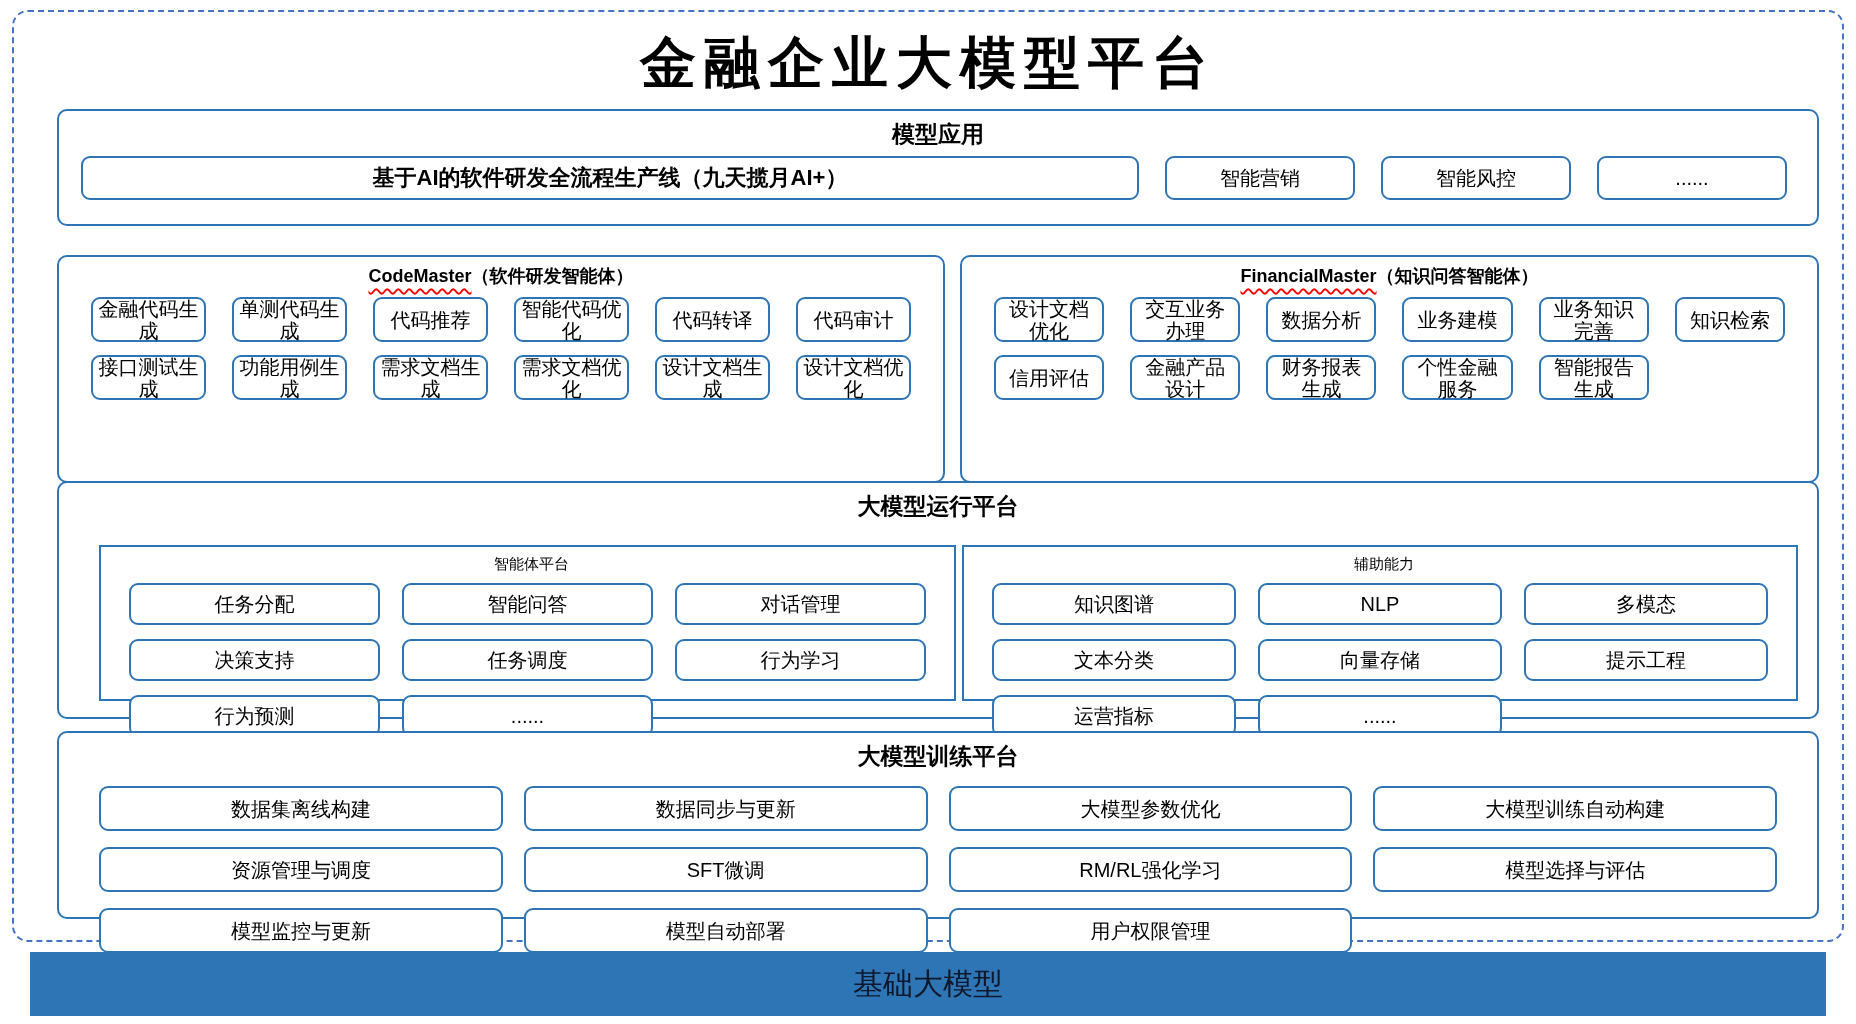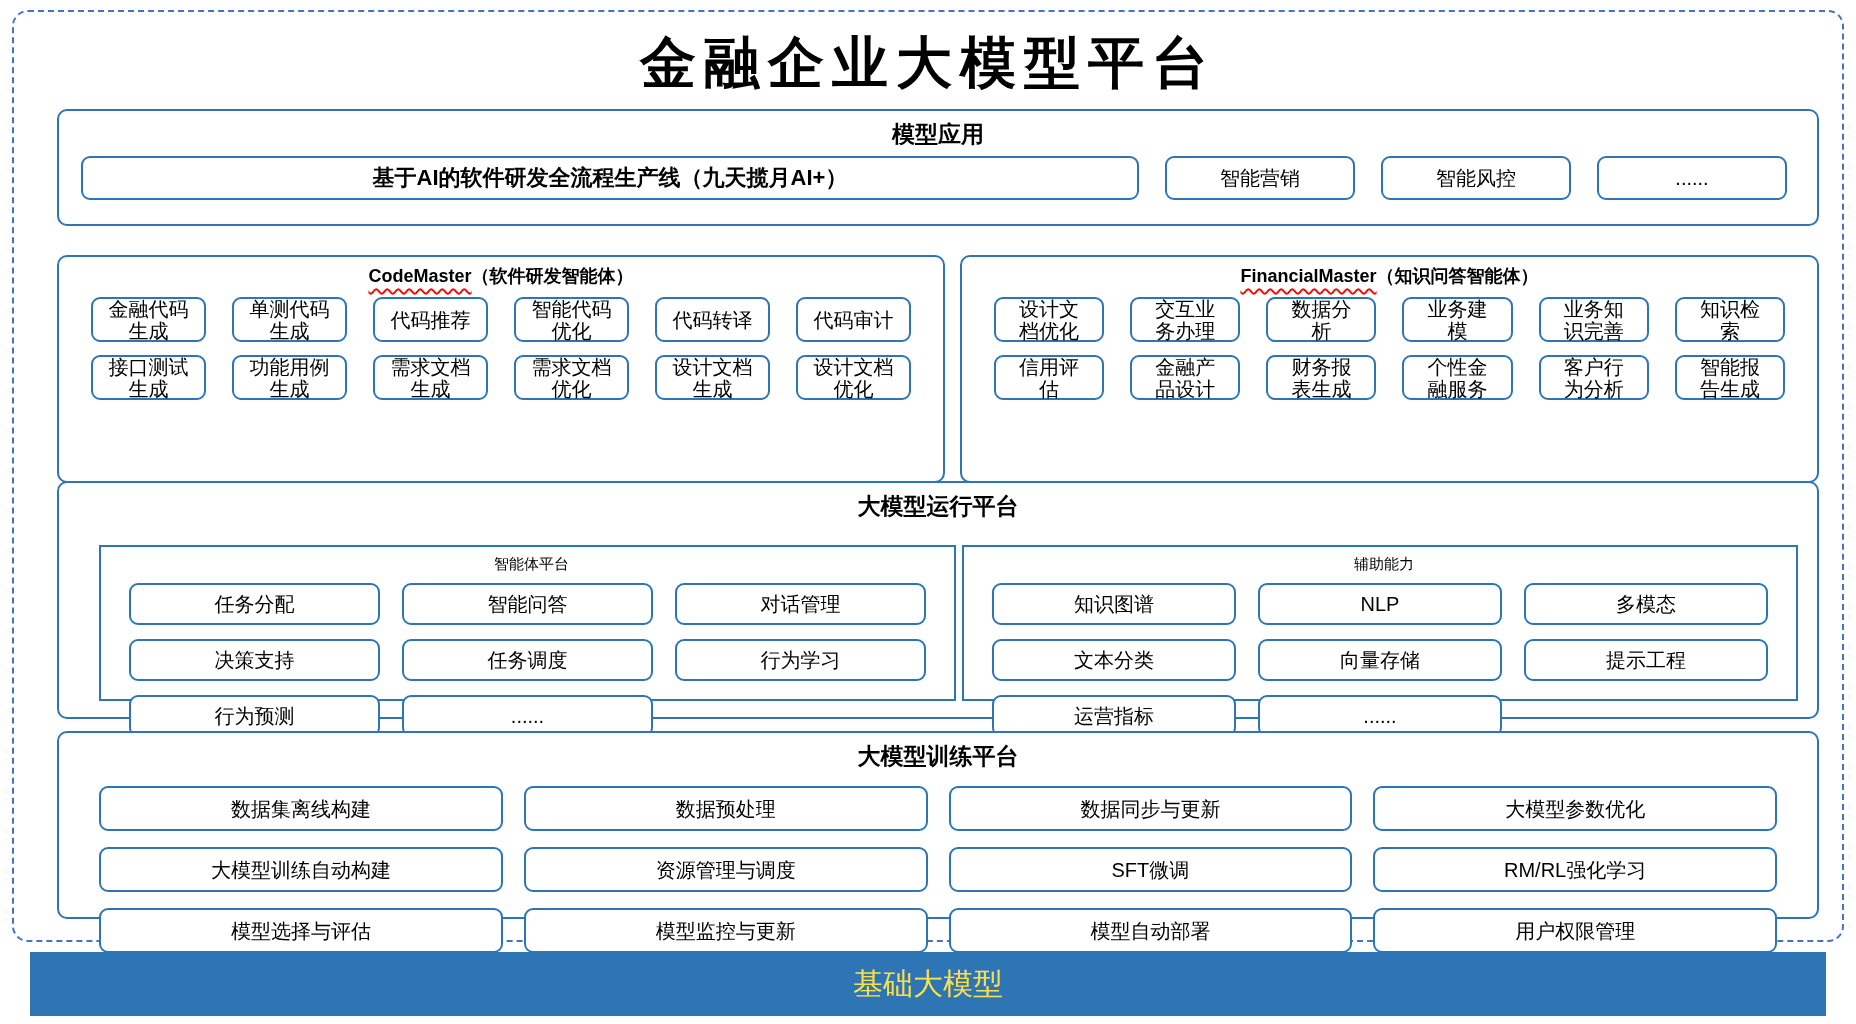--- a/index.html
+++ b/index.html
@@ -11,21 +11,21 @@
 
   .main-title{position:absolute;top:14px;left:0;width:100%;text-align:center;
               font-family:"DejaVu Serif",serif;font-weight:700;font-size:56px;
               letter-spacing:8px;}
 
   .sec{position:absolute;border:2px solid #2E75B6;border-radius:10px;background:#fff;}
   .sec-title{text-align:center;font-weight:700;font-size:23px;margin-top:8px;}
 
   .btn{border:2px solid #2E75B6;border-radius:9px;background:#fff;
        display:flex;align-items:center;justify-content:center;
-       font-size:20px;line-height:1.1;text-align:center;padding:0 14px;box-sizing:border-box;}
+       font-size:20px;line-height:1.1;text-align:center;padding:0 4px;box-sizing:border-box;}
 
   
   #sec-app{left:43px;top:97px;width:1758px;height:113px;}
   #sec-app .row{position:absolute;left:22px;right:30px;top:45px;height:44px;
                 display:flex;gap:26px;}
   .app-main-btn{width:1058px;font-weight:700;font-size:22px;}
   .app-small-btn{flex:1;}
 
   
   .agent-box{top:243px;height:224px;}
@@ -50,21 +50,21 @@
   .grid4b .btn{height:42px;}
 
   
   #sec-training{left:43px;top:719px;width:1758px;height:184px;}
   .grid6{display:grid;grid-template-columns:repeat(4,1fr);
          column-gap:21px;row-gap:16px;margin:14px 40px 0;}
   .grid6 .btn{height:45px;}
 
   
   .base-bar{position:absolute;left:30px;top:952px;width:1796px;height:64px;
-            background:#2E75B6;color:#fde047;display:flex;align-items:center;
+            background:#2E75B6;color:#0f172a;display:flex;align-items:center;
             justify-content:center;font-size:30px;}
 </style>
 </head>
 <body>
 
 <div class="outer">
 
   <div class="main-title">金融企业大模型平台</div>
 
   <div class="sec" id="sec-app">
@@ -105,21 +105,20 @@
       <div class="btn">设计文档优化</div>
       <div class="btn">交互业务办理</div>
       <div class="btn">数据分析</div>
       <div class="btn">业务建模</div>
       <div class="btn">业务知识完善</div>
       <div class="btn">知识检索</div>
       <div class="btn">信用评估</div>
       <div class="btn">金融产品设计</div>
       <div class="btn">财务报表生成</div>
       <div class="btn">个性金融服务</div>
-      <div class="btn">客户行为分析</div>
       <div class="btn">智能报告生成</div>
     </div>
   </div>
 
   <div class="sec" id="sec-runtime">
     <div class="sec-title">大模型运行平台</div>
 
     <div class="inner" id="inner-agent">
       <div class="inner-title">智能体平台</div>
       <div class="grid4b">
@@ -146,21 +145,20 @@
         <div class="btn">运营指标</div>
         <div class="btn">......</div>
       </div>
     </div>
   </div>
 
   <div class="sec" id="sec-training">
     <div class="sec-title">大模型训练平台</div>
     <div class="grid6">
       <div class="btn">数据集离线构建</div>
-      <div class="btn">数据预处理</div>
       <div class="btn">数据同步与更新</div>
       <div class="btn">大模型参数优化</div>
       <div class="btn">大模型训练自动构建</div>
       <div class="btn">资源管理与调度</div>
       <div class="btn">SFT微调</div>
       <div class="btn">RM/RL强化学习</div>
       <div class="btn">模型选择与评估</div>
       <div class="btn">模型监控与更新</div>
       <div class="btn">模型自动部署</div>
       <div class="btn">用户权限管理</div>

